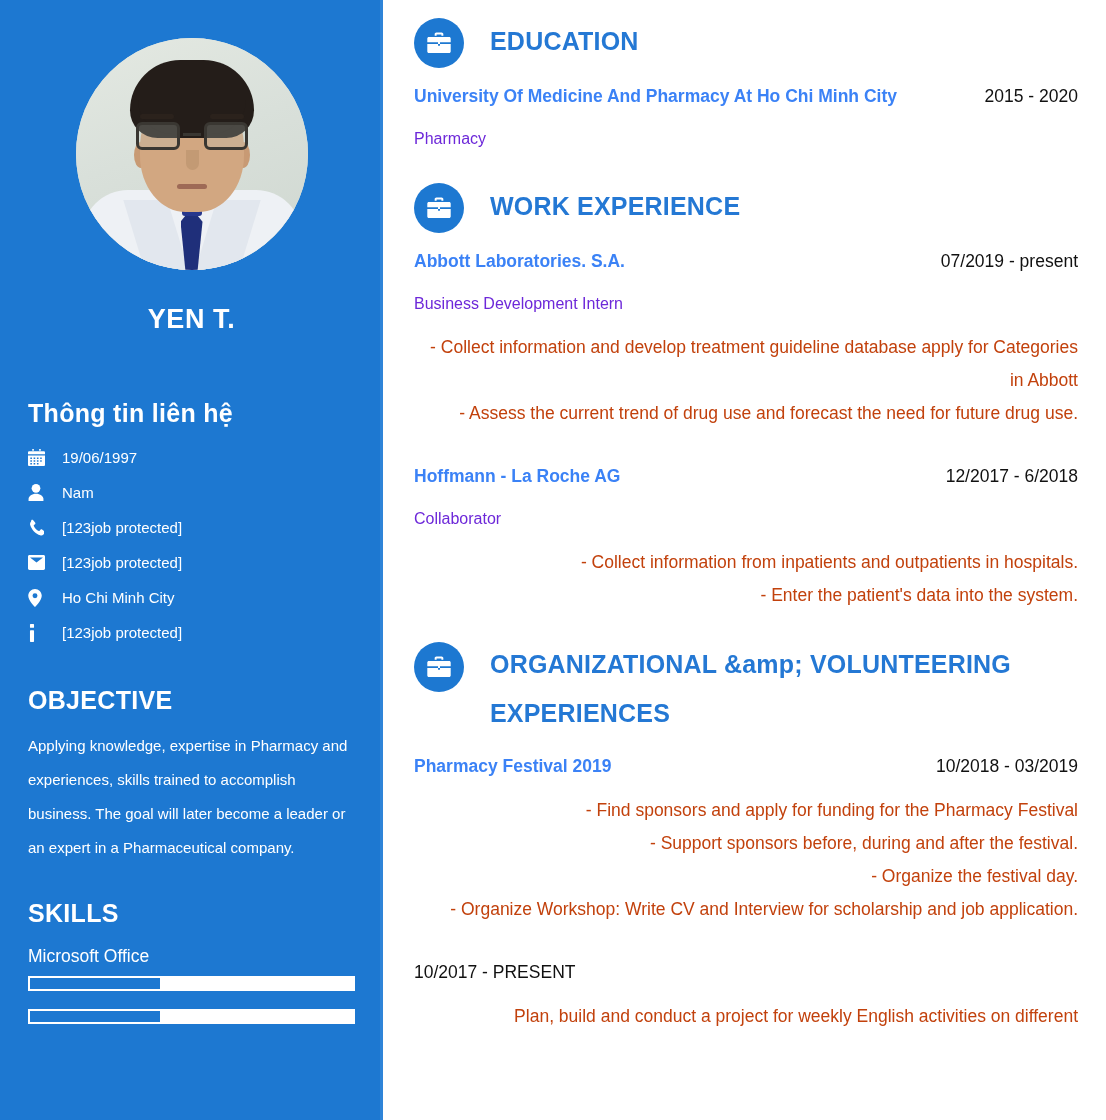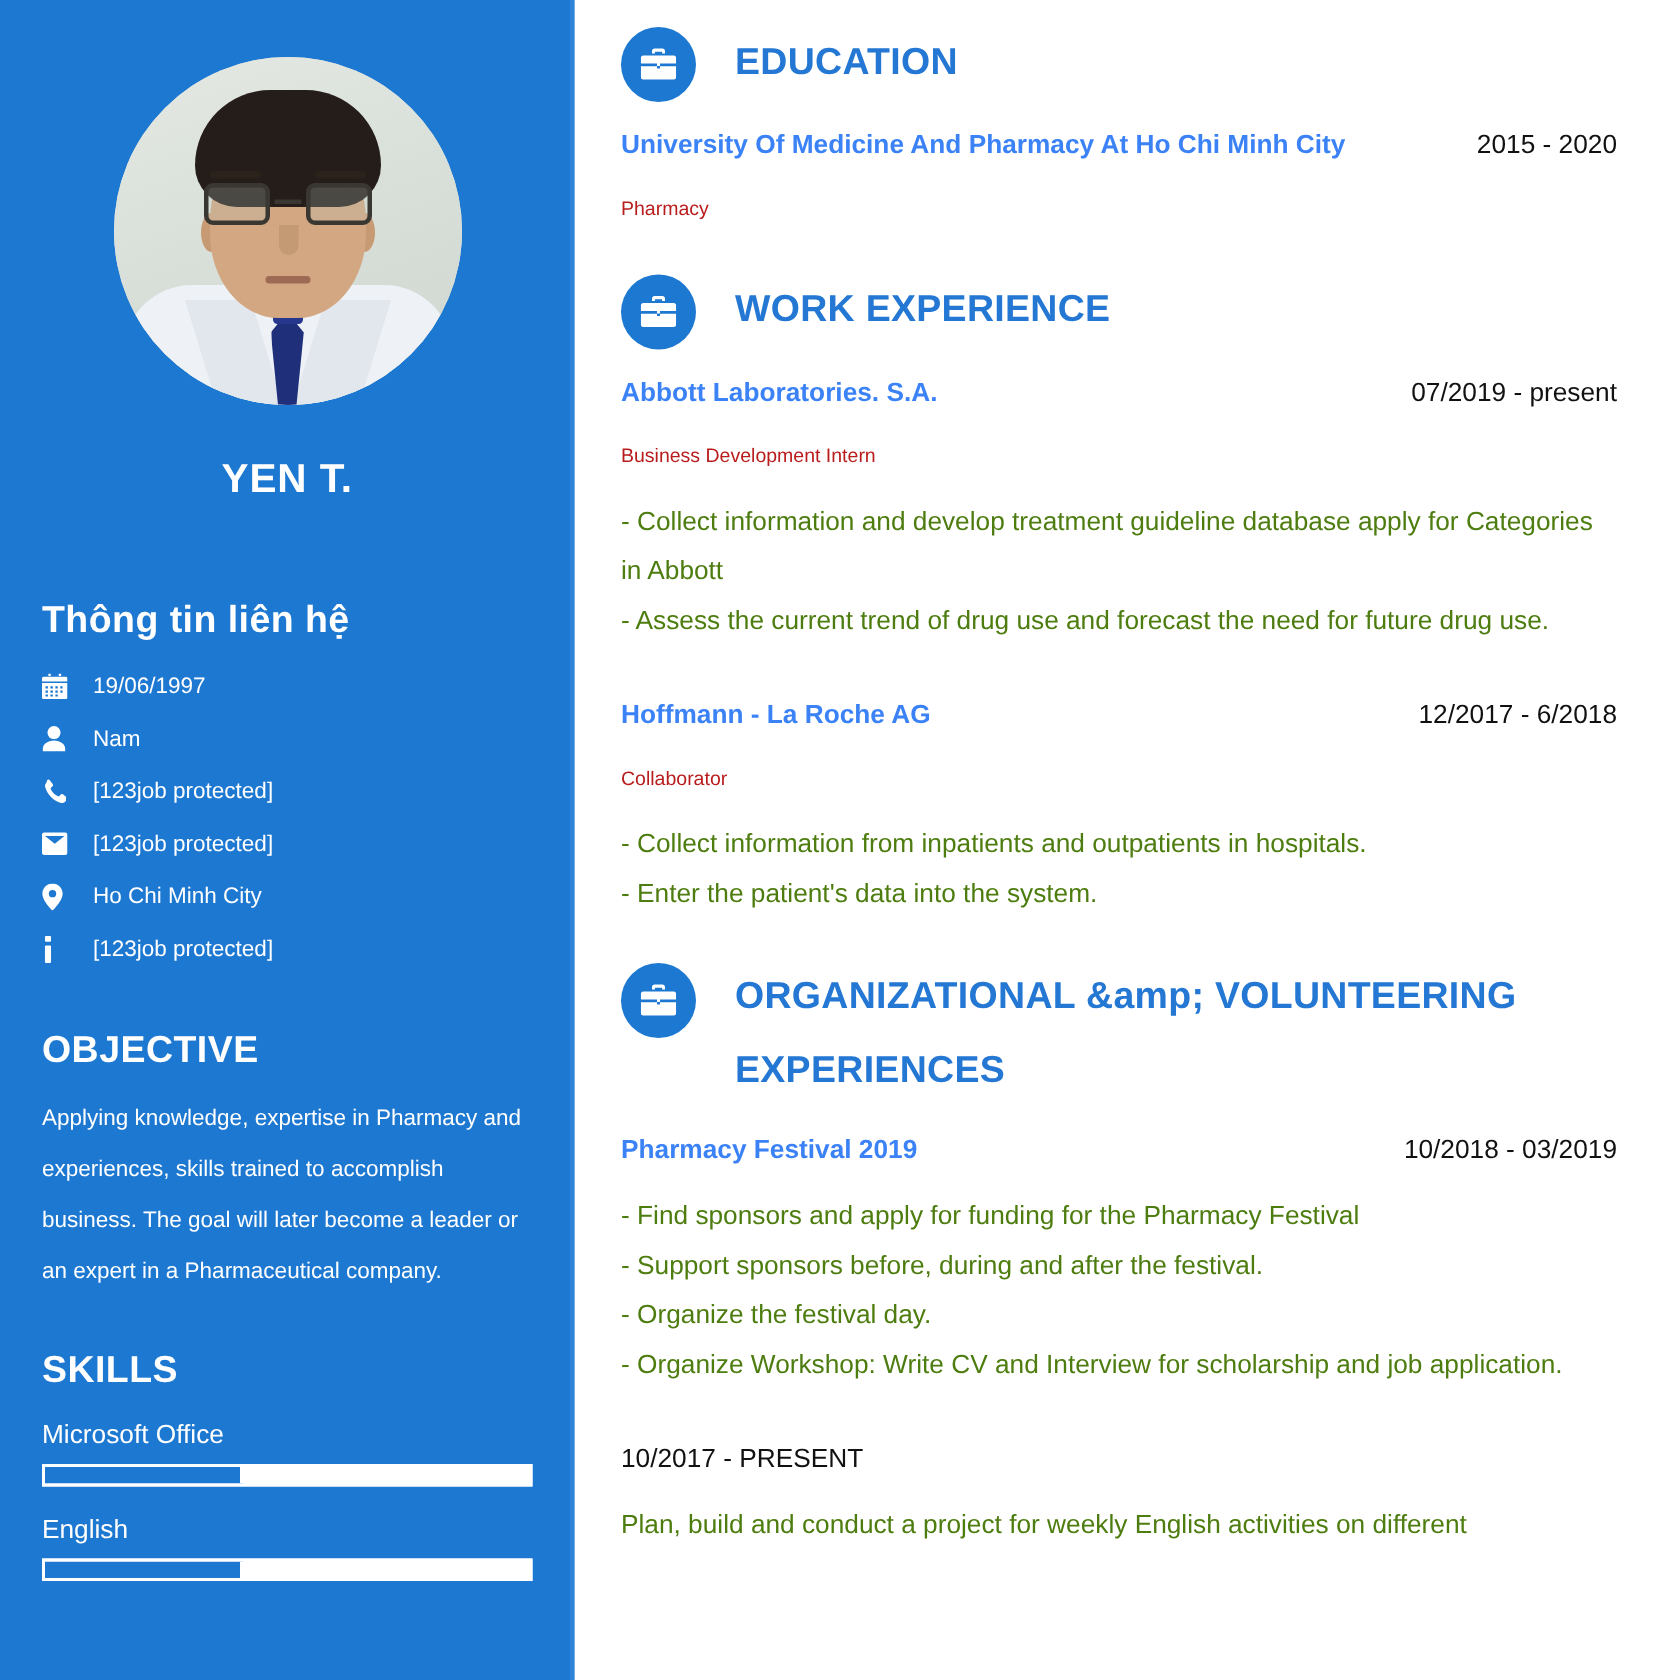--- a/index.html
+++ b/index.html
@@ -231,32 +231,33 @@
   }
   .entry-date {
     font-size:17.5px;
     color:#111111;
     line-height:29px;
     white-space:nowrap;
     flex:0 0 auto;
     text-align:right;
   }
   .entry-sub {
-    font-size:13px;
-    color:#b91c1c;
+    font-size:16px;
+    color:#6d28d9;
     line-height:29px;
     margin-top:13px;
   }
   .entry-bullets {
     margin-top:13px;
   }
   .bullet {
     font-size:17.5px;
-    color:#4d7c0f;
+    color:#c2410c;
     line-height:33px;
+    text-align:right;
   }
   .gap-lg { height:26px; }
   .gap-md { height:18px; }
 </style>
 </head>
 <body>
 
 <div class="page">
 
   <aside class="sidebar">
@@ -356,21 +357,20 @@
     <div class="sb-heading skills-head">SKILLS</div>
 
     <div class="skill">
       <div class="skill-name">Microsoft Office</div>
       <div class="skill-track">
         <div class="skill-fill" id="skill-fill-0" style="width: 41%;"></div>
       </div>
     </div>
 
     <div class="skill">
-      <div class="skill-name">English</div>
       <div class="skill-track">
         <div class="skill-fill" id="skill-fill-1" style="width: 41%;"></div>
       </div>
     </div>
 
   </aside>
 
   <main class="main">
 
     <div class="sec-head">

